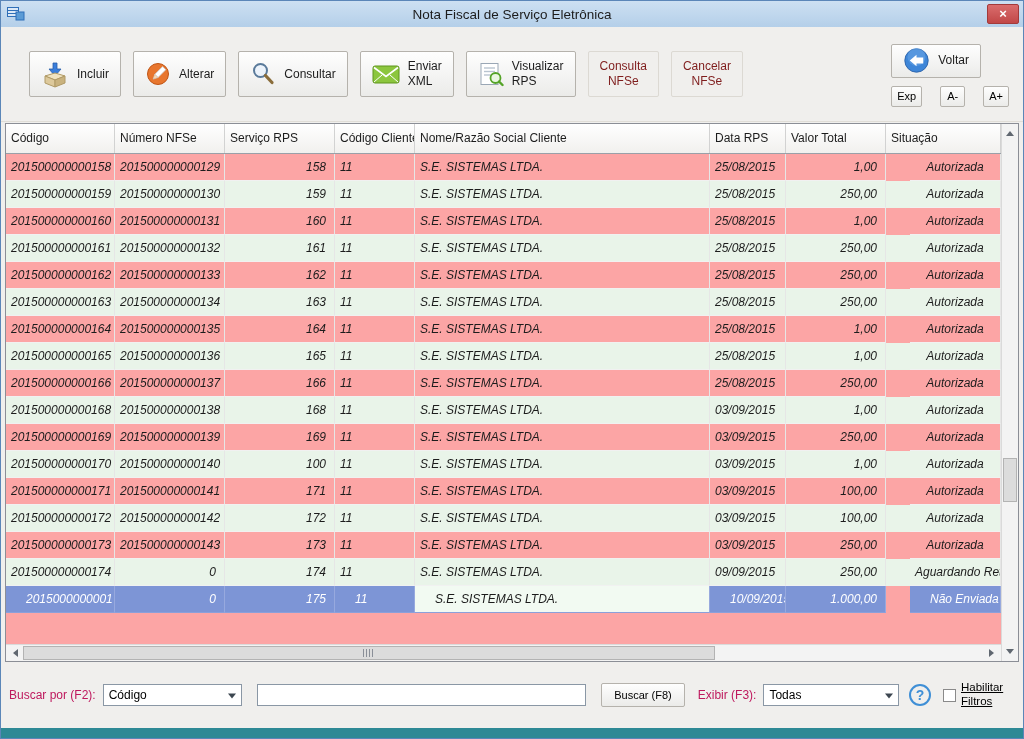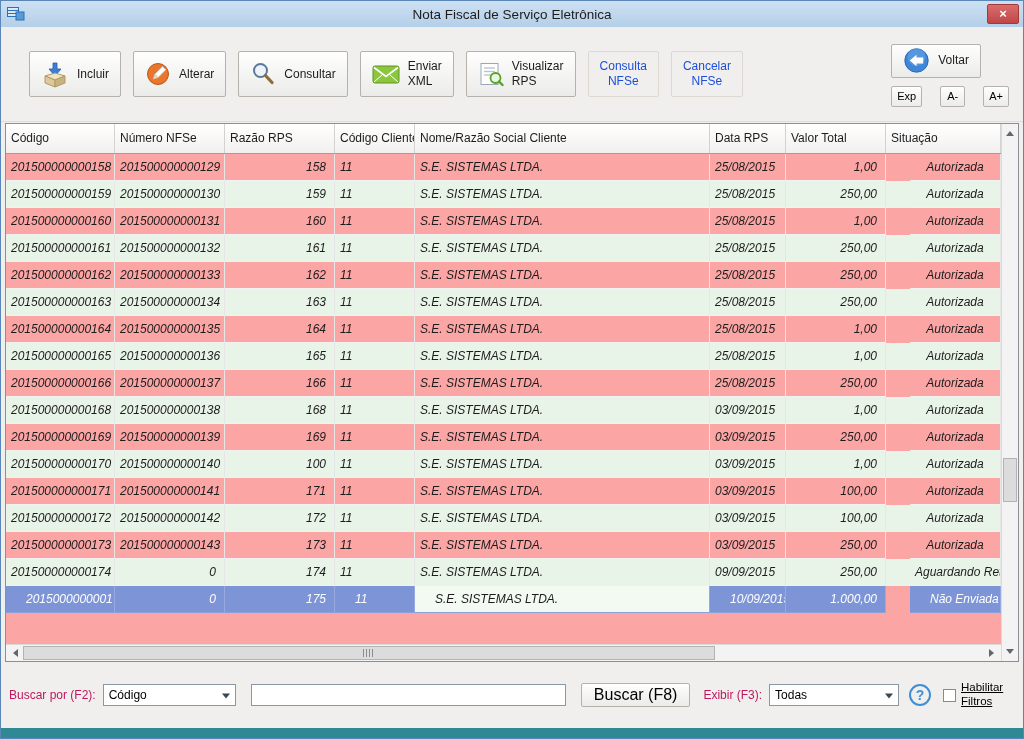--- a/index.html
+++ b/index.html
@@ -20,21 +20,21 @@
               text-align:center; border-radius:2px; cursor:pointer; z-index:2;}
 
   
   .toolbar { flex:0 0 95px; display:flex; align-items:center; gap:12px;
              padding:0 14px 0 28px; border-bottom:1px solid #e0ddd7; }
   button { font-family:inherit; }
   .tbtn { display:flex; align-items:center; gap:8px; height:46px; padding:2px 11px;
           background:linear-gradient(#fefefe,#ebebe9); border:1px solid #b5b2ac;
           border-radius:2px; font-size:12px; color:#1c1c1c; cursor:pointer; }
   .tbtn .tlabel { white-space:pre-line; text-align:left; line-height:1.25; }
-  .tbtn.disabled { background:#f0efed; border-color:#dcd9d3; color:#1d4ed8;
+  .tbtn.disabled { background:#f0efed; border-color:#dcd9d3; color:#7f1d1d;
                    box-shadow:none; }
   .tbtn.disabled .tlabel { text-align:center; }
   .ticon { display:flex; align-items:center; }
   .toolbar-right { margin-left:auto; display:flex; flex-direction:column;
                    align-items:flex-start; gap:8px; padding-top:2px; }
   .tbtn.voltar { height:34px; }
   .minirow { display:flex; gap:18px; }
   .mini { height:21px; min-width:25px; padding:0 5px;
           background:linear-gradient(#fefefe,#ebebe9); border:1px solid #b5b2ac;
           border-radius:2px; font-size:11px; cursor:pointer; }
@@ -90,21 +90,21 @@
   .flabel { font-size:12px; color:#be185d; white-space:nowrap; }
   .combo { height:22px; border:1px solid #8a97a5; background:#fff; display:flex;
            align-items:center; padding:0 5px; font-size:12px; cursor:pointer; }
   .combo.c1 { width:150px; margin-right:8px; }
   .combo.c2 { width:146px; }
   .caret { margin-left:auto; width:0; height:0; border:4px solid transparent;
            border-top:5px solid #3c4650; transform:translateY(2.5px); }
   .searchbox { width:356px; height:22px; border:1px solid #8a97a5; font-size:12px;
                padding:0 5px; margin-right:8px; }
   .fbtn { height:24px; padding:0 12px; background:linear-gradient(#fefefe,#ebebe9);
-          border:1px solid #b5b2ac; border-radius:2px; font-size:16px;
+          border:1px solid #b5b2ac; border-radius:2px; font-size:11px;
           cursor:pointer; margin-right:6px; white-space:nowrap; }
   .help { width:22px; height:22px; border:2px solid var(--help-icon,#3f8fd6);
           border-radius:50%; color:var(--help-icon,#3f8fd6); font-weight:bold;
           font-size:14px; line-height:18px; text-align:center; cursor:pointer;
           flex:0 0 22px; margin-left:3px; }
   .chk { display:flex; align-items:center; gap:5px; margin-left:5px; cursor:pointer;text-decoration:underline; }
   .chk .box { width:13px; height:13px; border:1px solid #8a8a8a; background:#fff;
               flex:0 0 13px; }
   .chk .txt { font-size:11.5px; width:54px; line-height:1.2; }
 
@@ -220,21 +220,21 @@
         <button class="mini">A+</button>
       </div>
     </div>
   </div>
 
   <div class="grid-outer">
     <div class="grid-main">
       <div class="thead grid-cols">
           <div class="hcell">Código</div>
           <div class="hcell">Número NFSe</div>
-          <div class="hcell">Razão RPS</div>
+          <div class="hcell">Serviço RPS</div>
           <div class="hcell">Código Cliente</div>
           <div class="hcell">Nome/Razão Social Cliente</div>
           <div class="hcell">Data RPS</div>
           <div class="hcell">Valor Total</div>
           <div class="hcell">Situação</div>
         </div>
       <div class="tbody">
           <div class="trow grid-cols">
             <div class="tcell r">201500000000158</div>
             <div class="tcell r">201500000000129</div>

